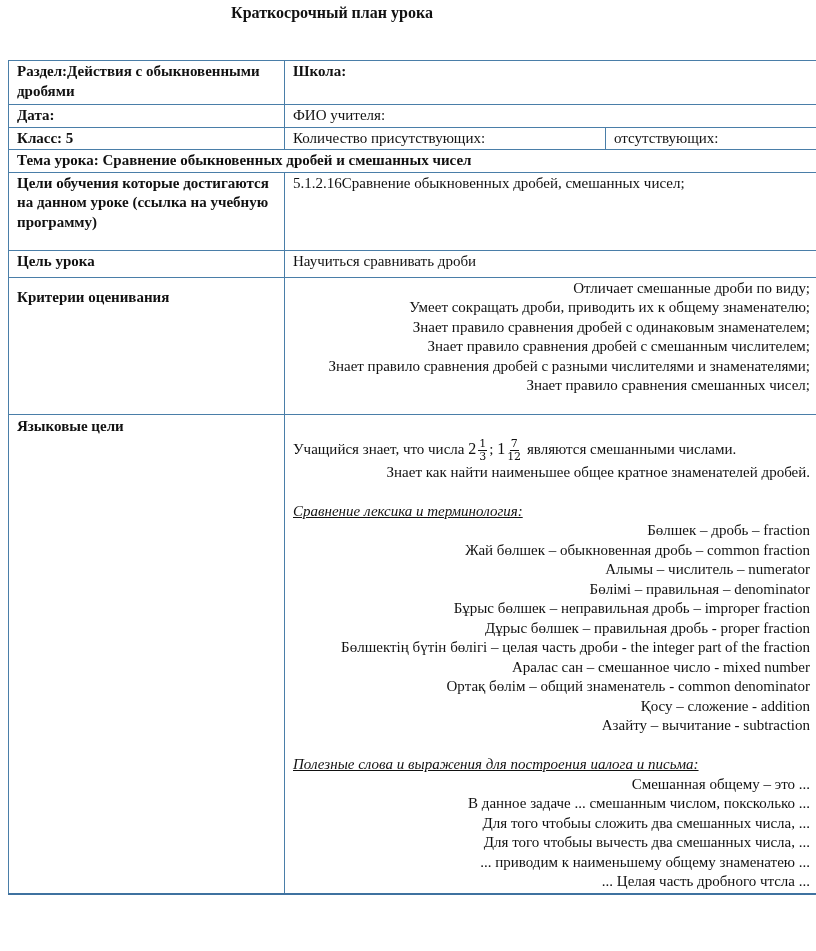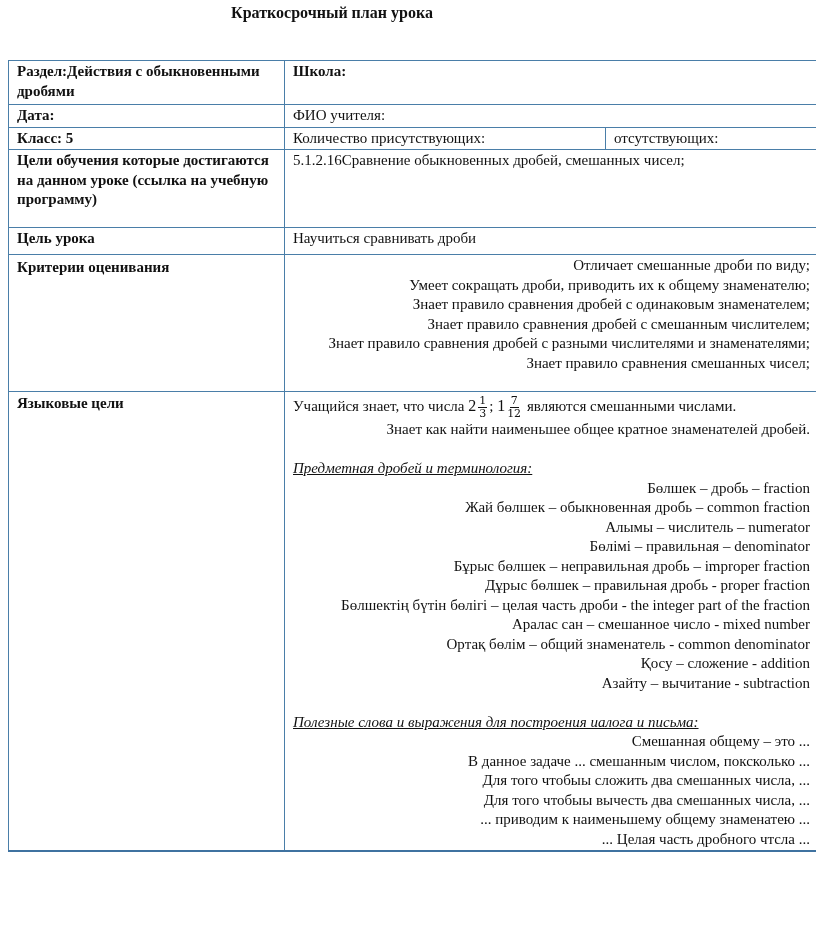--- a/index.html
+++ b/index.html
@@ -29,21 +29,21 @@
     .line { display: block; text-align: right; }
     .section-head { font-style: italic; text-decoration: underline; display: block; }
     .gap { display: block; height: 19.5px; }
     .frac {
       display: inline-flex; flex-direction: column; align-items: center;
       vertical-align: middle; font-size: 11px; line-height: 12px; margin: 0 2px;
       font-family: "DejaVu Serif", serif;
     }
     .frac .num { border-bottom: 1px solid #111; padding: 0 1px; }
     .whole { font-size: 16px; }
-    .math-line { display: block; line-height: 26px; padding-top: 0; }
+    .math-line { display: block; line-height: 26px; padding-top: 20px; }
   </style>
 </head>
 <body>
 
 <div class="doc-title">Краткосрочный план урока</div>
 
 <table class="plan">
   <colgroup>
       <col class="c1">
       <col class="c2">
@@ -56,30 +56,33 @@
   </tr>
   <tr style="height:22px">
     <td class="b">Дата:</td>
     <td colspan="2">ФИО учителя:</td>
   </tr>
   <tr style="height:22px">
     <td class="b">Класс: 5</td>
     <td>Количество присутствующих:</td>
     <td>отсутствующих:</td>
   </tr>
+  <tr style="height:22px">
+    <td class="b" colspan="3">Тема урока: Сравнение обыкновенных дробей и смешанных чисел</td>
+  </tr>
   <tr style="height:78px">
     <td class="b">Цели обучения которые достигаются на данном уроке (ссылка на учебную программу)</td>
     <td colspan="2">5.1.2.16Сравнение обыкновенных дробей, смешанных чисел;</td>
   </tr>
   <tr style="height:27px">
     <td class="b">Цель урока</td>
     <td colspan="2">Научиться сравнивать дроби</td>
   </tr>
   <tr style="height:137px">
-    <td class="b" style="padding-top:3px">Критерии оценивания</td>
+    <td class="b" style="padding-top:10px">Критерии оценивания</td>
     <td colspan="2">
       <span class="line">Отличает смешанные дроби по виду;</span>
       <span class="line">Умеет сокращать дроби, приводить их к общему знаменателю;</span>
       <span class="line">Знает правило сравнения дробей с одинаковым знаменателем;</span>
       <span class="line">Знает правило сравнения дробей с смешанным числителем;</span>
       <span class="line">Знает правило сравнения дробей с разными числителями и знаменателями;</span>
       <span class="line">Знает правило сравнения смешанных чисел;</span>
     </td>
   </tr>
   <tr class="last" style="height:432px">
@@ -92,21 +95,21 @@
               <span class="den">3</span>
             </span><span>;</span>
         <span class="whole">1</span><span class="frac">
               <span class="num">7</span>
               <span class="den">12</span>
             </span>
         <span>являются смешанными числами.</span>
       </span>
       <span class="line">Знает как найти наименьшее общее кратное знаменателей дробей.</span>
       <span class="gap"></span>
-      <span class="section-head">Предметная дробей и терминология:</span>
+      <span class="section-head">Сравнение лексика и терминология:</span>
       <span class="line">Бөлшек – дробь – fraction</span>
       <span class="line">Жай бөлшек – обыкновенная дробь – common fraction</span>
       <span class="line">Алымы – числитель – numerator</span>
       <span class="line">Бөлімі – правильная – denominator</span>
       <span class="line">Бұрыс бөлшек – неправильная дробь – improper fraction</span>
       <span class="line">Дұрыс бөлшек – правильная дробь - proper fraction</span>
       <span class="line">Бөлшектің бүтін бөлігі – целая часть дроби - the integer part of the fraction</span>
       <span class="line">Аралас сан – смешанное число - mixed number</span>
       <span class="line">Ортақ бөлім – общий знаменатель - common denominator</span>
       <span class="line">Қосу – сложение - addition</span>

